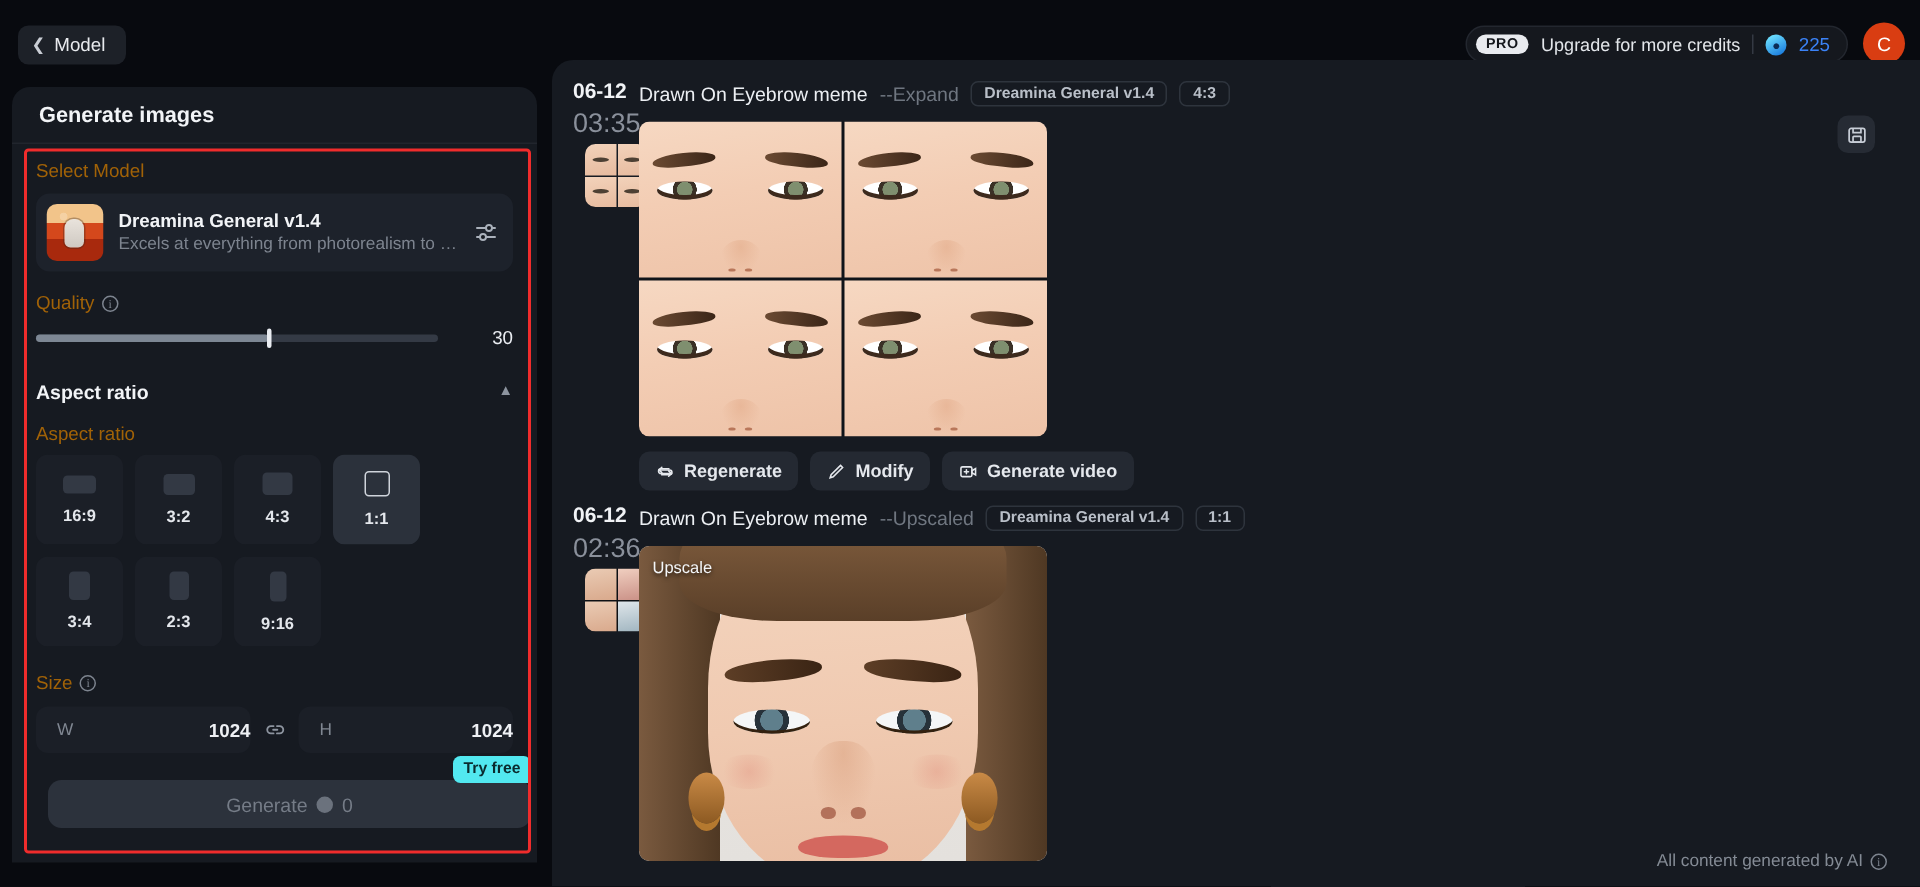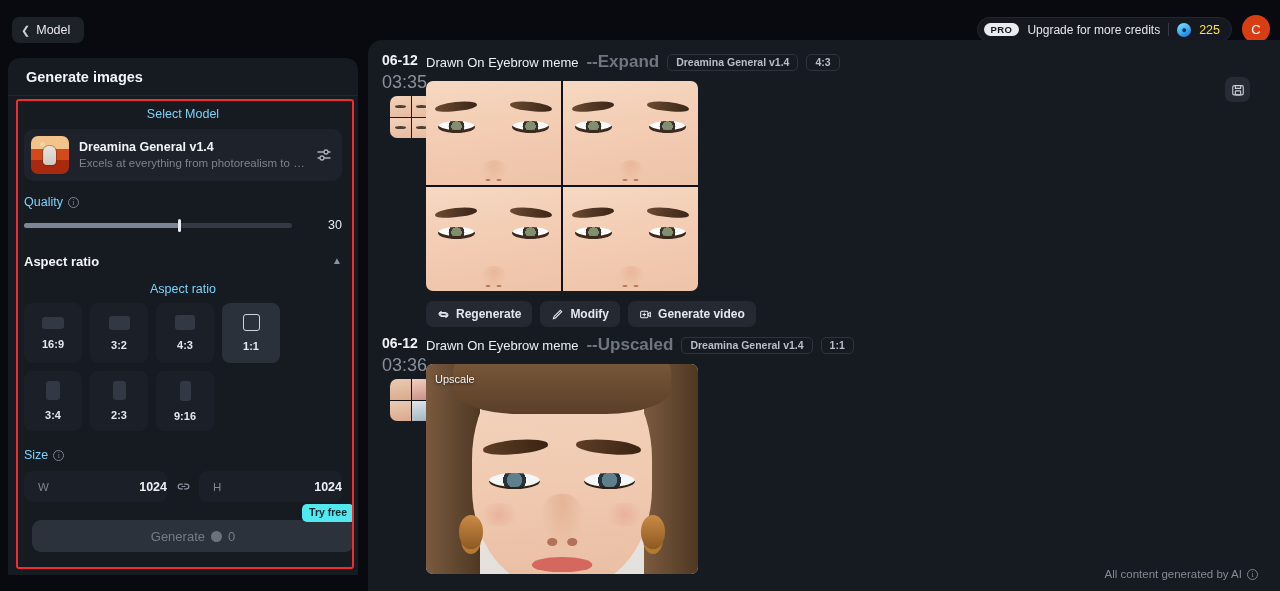--- a/index.html
+++ b/index.html
@@ -36,21 +36,21 @@
     border-radius: 9px; padding: 2px 7px; letter-spacing: .4px; line-height: 1;
   }
   .upgrade-text { color: #e3e6ea; font-size: 12px; }
   .pill-sep { width: 1px; height: 13px; background: #343943; }
   .coin {
     width: 14px; height: 14px; border-radius: 50%;
     background: linear-gradient(150deg,#6fe3ff 10%,#1a7bdd 90%);
     display: inline-flex; align-items: center; justify-content: center;
     font-size: 9px; color: #0b2c55; font-weight: bold;
   }
-  .credit-num { color: #fde047; font-size: 12.5px; }
+  .credit-num { color: #3b82f6; font-size: 12.5px; }
   .avatar {
     position: absolute; right: 10px; top: 15px;
     width: 28px; height: 28px; border-radius: 50%;
     background: #d93d12; color: #fff; font-size: 13px;
     display: flex; align-items: center; justify-content: center; cursor: pointer;
   }
 
   
   .left-panel {
     position: absolute; left: 8px; top: 58px; width: 350px; height: 517px;
@@ -59,21 +59,21 @@
   .panel-title {
     height: 38px; display: flex; align-items: center; padding: 0 18px;
     color: #f2f4f7; font-size: 14.5px; font-weight: bold;
     border-bottom: 1px solid #21252d;
   }
   .red-outline {
     position: absolute; left: 16px; top: 99px; width: 338px; height: 470px;
     border: 2px solid #f02c2c; border-radius: 3px; pointer-events: none; z-index: 20;
   }
   .panel-body { padding: 11px 16px 0 16px; }
-  .section-label { color: #7dd3fc; font-size: 12.5px; margin-bottom: 8px; text-align: center; }
+  .section-label { color: #a16207; font-size: 12.5px; margin-bottom: 8px; }
   .section-label.tight { margin-bottom: 7px; }
 
   
   .model-card {
     display: flex; align-items: center; gap: 10px;
     background: #1d222b; border-radius: 9px; padding: 7px 9px 7px 7px;
     cursor: pointer;
   }
   .model-thumb {
     width: 38px; height: 38px; border-radius: 7px; flex: none;
@@ -178,21 +178,21 @@
   .row-date { width: 58px; flex: none; padding-left: 14px; }
   .date-d { color: #f1f3f6; font-size: 14px; font-weight: bold; line-height: 1.2; }
   .date-t { color: #8a909b; font-size: 18px; line-height: 1.5; }
   .row-thumb {
     position: absolute; left: 22px; width: 42px; height: 42px; border-radius: 7px;
     overflow: hidden; cursor: pointer; background: #2a2f38;
   }
   .row-main { flex: 1; }
   .row-head { display: flex; align-items: center; gap: 8px; height: 20px; }
   .row-title { color: #eceff3; font-size: 13px; }
-  .row-sub { color: #6f7680; font-size: 17px; font-weight: bold; }
+  .row-sub { color: #6f7680; font-size: 13px; }
   .tag {
     height: 17px; display: flex; align-items: center; padding: 0 8px;
     border: 1px solid #2e343d; border-radius: 5px;
     color: #b9bfc8; font-size: 10.5px; font-weight: bold;
   }
   .img-frame {
     margin-top: 9px; width: 272px; border-radius: 7px; overflow: hidden;
     position: relative; background: #0d1117; cursor: pointer;
   }
 
@@ -530,21 +530,21 @@
             </svg>
             <span>Generate video</span>
           </div>
         </div>
       </div>
     </div>
 
     <div class="gen-row" style="left:0; top:295px; width:912px;">
       <div class="row-date">
         <div class="date-d">06-12</div>
-        <div class="date-t">03:36</div>
+        <div class="date-t">02:36</div>
         <div class="row-thumb" style="top:44px;">
           <div class="mini-faces">
             <div></div>
               <div></div>
               <div></div>
               <div></div>
           </div>
         </div>
       </div>
       <div class="row-main">

